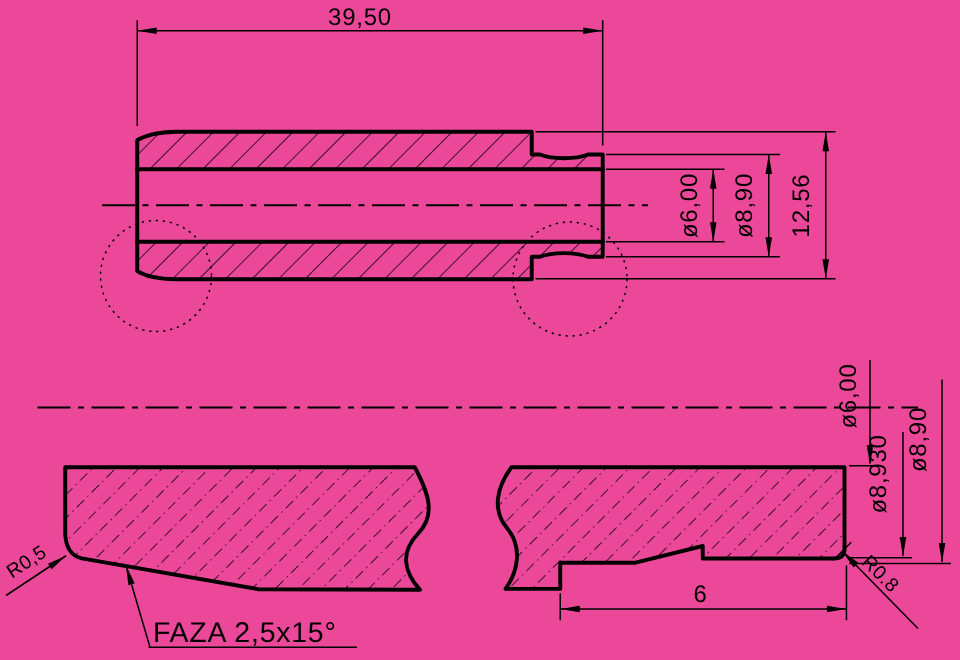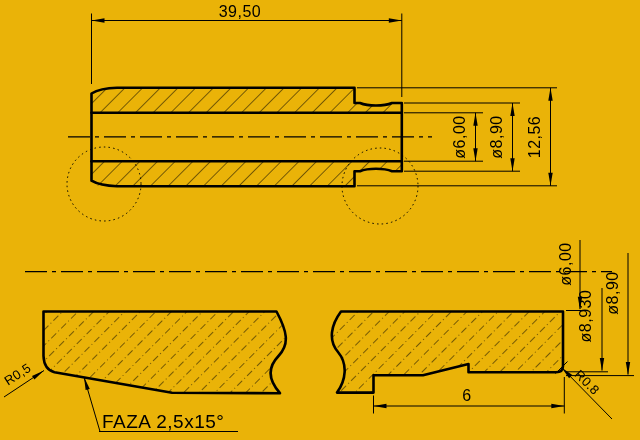--- a/index.html
+++ b/index.html
@@ -1,16 +1,16 @@
 <!DOCTYPE html>
 <html><head>
 <meta charset="utf-8">
 <style>
   html,body{margin:0;padding:0;background:#fff;}
-  .stage{position:relative;width:640px;height:440px;background:#eab308;overflow:hidden;}
+  .stage{position:relative;width:640px;height:440px;background:#ec4899;overflow:hidden;}
   svg{display:block;}
   text{font-family:"Liberation Sans", sans-serif;fill:#000;}
   .dimtxt{font-size:16px;letter-spacing:0.5px;}
   .bigtxt{font-size:19px;letter-spacing:0.5px;}
   .smalltxt{font-size:13px;letter-spacing:0.3px;}
   .thick{stroke:#000;stroke-width:2.6;fill:none;stroke-linejoin:round;stroke-linecap:round;}
   .thin{stroke:#000;stroke-width:1;fill:none;}
   .center{stroke:#000;stroke-width:1.3;fill:none;stroke-dasharray:22 5 4 5;}
   .detcirc{stroke:#000;stroke-width:1;fill:none;stroke-dasharray:1.5 3.2;}
   .arrow{fill:#000;stroke:none;}

